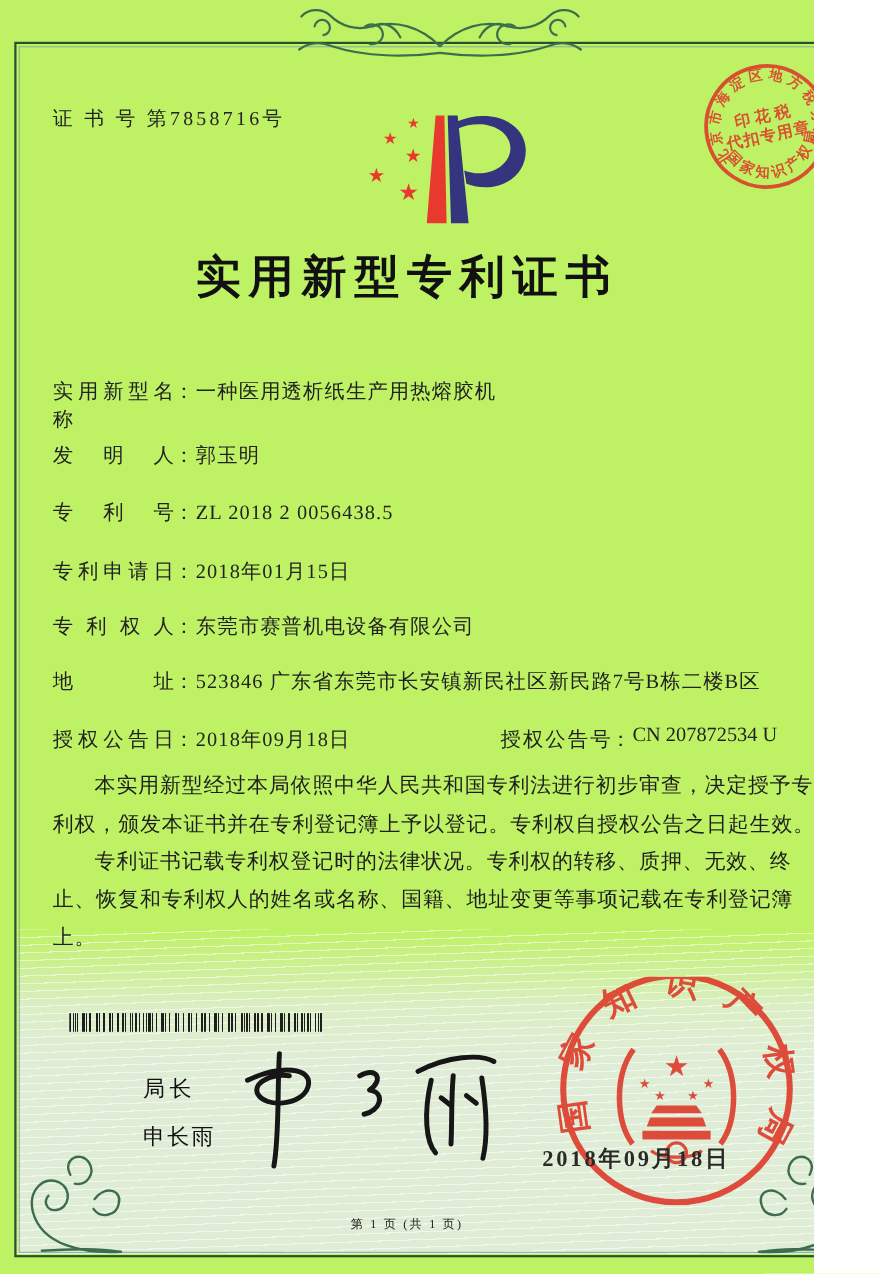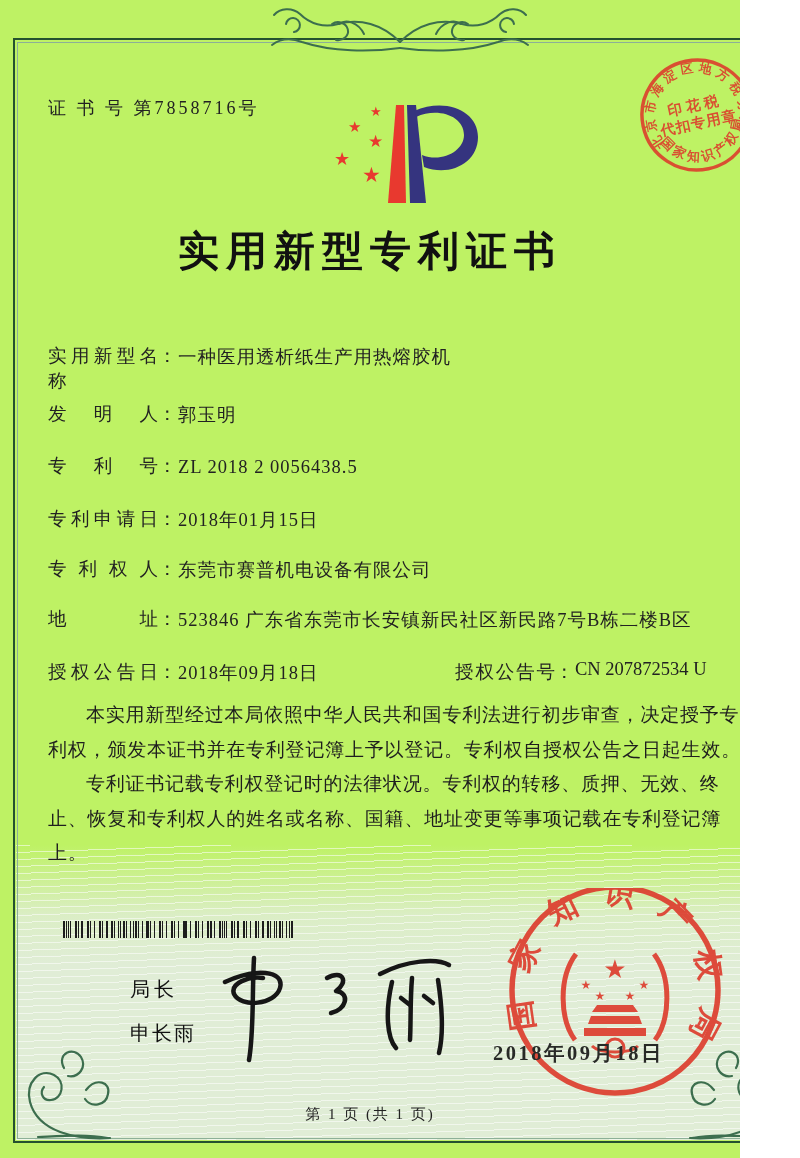--- a/index.html
+++ b/index.html
@@ -61,21 +61,21 @@
       repeating-linear-gradient(90deg,#1d1d1d 0 2px,transparent 2px 3px,#1d1d1d 3px 4px,transparent 4px 7px,#1d1d1d 7px 8px,transparent 8px 12px),
       repeating-linear-gradient(90deg,transparent 0 5px,#1d1d1d 5px 6px,transparent 6px 13px);
   }
   .sig-block{ position:absolute; left:88px; top:976px; font-size:20px; letter-spacing:4px; color:#111;margin-left:42px; }
   .sig-block .line2{ margin-top:17px; letter-spacing:2px; }
   .sig-svg{ position:absolute; left:195px; top:950px; }
   .seal-svg{ position:absolute; left:480px; top:888px; }
   .stamp-svg{ position:absolute; left:628px; top:46px; }
   .footer{
     position:absolute; left:0; top:1105px; width:100%; text-align:center;
-    font-size:15px; letter-spacing:2px; color:#222;
+    font-size:11px; letter-spacing:2px; color:#222;
   }
   svg text{ font-family:"Liberation Serif", serif; }
 </style>
 </head>
 <body>
 
 <div id="page">
 
   <div class="green-zone"></div>
 

